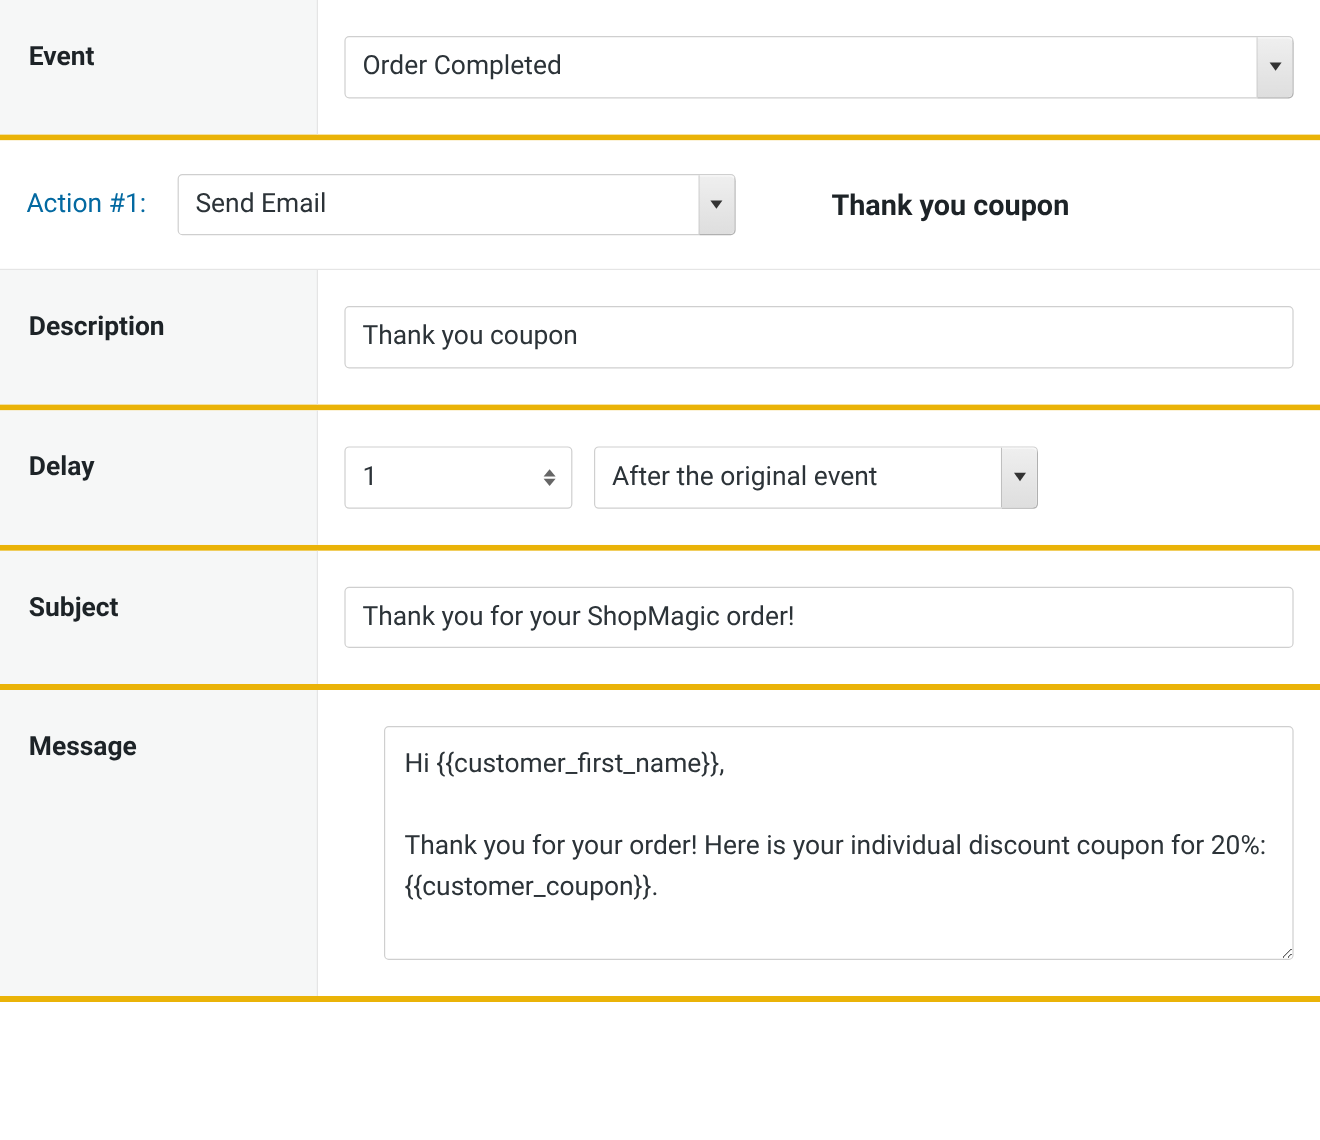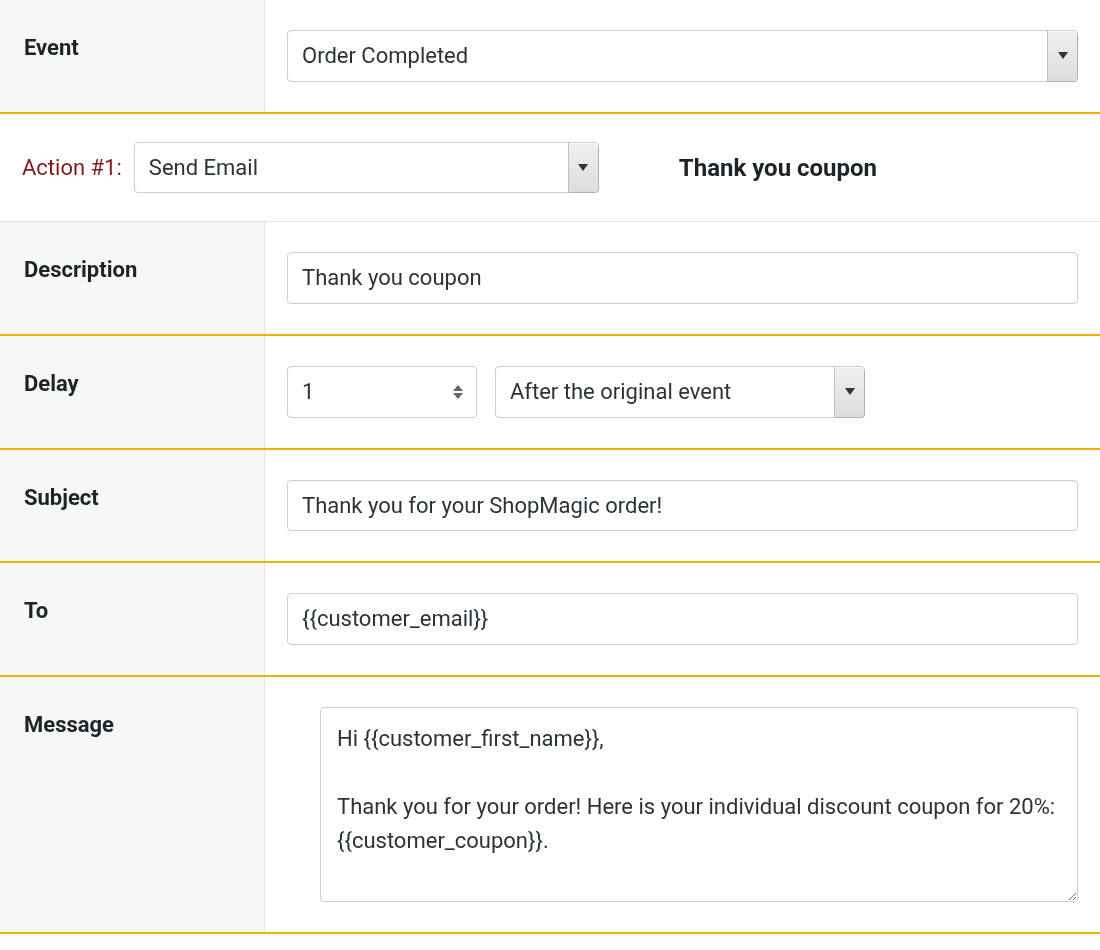--- a/index.html
+++ b/index.html
@@ -13,21 +13,21 @@
       color: #2c3338;
       background: #fff;
       width: 1100px;
     }
     .form-table {
       width: 100%;
       border-collapse: collapse;
     }
     .form-row {
       display: flex;
-      border-bottom: 2px solid #eab308;
+      border-bottom: 5px solid #eab308;
     }
     .label-cell {
       width: 265px;
       min-width: 265px;
       background: #f6f7f7;
       padding: 35px 24px;
       font-weight: 700;
       color: #1d2327;
       border-right: 1px solid #e5e5e5;
     }
@@ -137,22 +137,22 @@
     
     .action-row {
       display: flex;
       align-items: center;
       background: #fff;
       padding: 28px 22px;
       border-bottom: 1px solid #e5e5e5;
     }
     .action-row .action-label {
       font-weight: 400;
-      color: #7f1d1d;
-      margin-right: 12px;
+      color: #0369a1;
+      margin-right: 26px;
       white-space: nowrap;
     }
     .action-row .select-box {
       width: 465px;
       gap: 18px;
     }
     .action-title {
       margin-left: 80px;
       font-weight: 700;
       font-size: 24px;
@@ -227,26 +227,20 @@
     </div>
   </div>
 
   <div class="form-row">
     <div class="label-cell">Subject</div>
     <div class="control-cell">
       <input type="text" value="Thank you for your ShopMagic order!" style="">
     </div>
   </div>
 
-  <div class="form-row">
-    <div class="label-cell">To</div>
-    <div class="control-cell">
-      <input type="text" value="{{customer_email}}" style="">
-    </div>
-  </div>
 
   <div class="form-row">
     <div class="label-cell label-top">Message</div>
     <div class="control-cell control-top">
       <textarea style="">Hi {{customer_first_name}},
 
 Thank you for your order! Here is your individual discount coupon for 20%: {{customer_coupon}}.</textarea>
     </div>
   </div>
 

